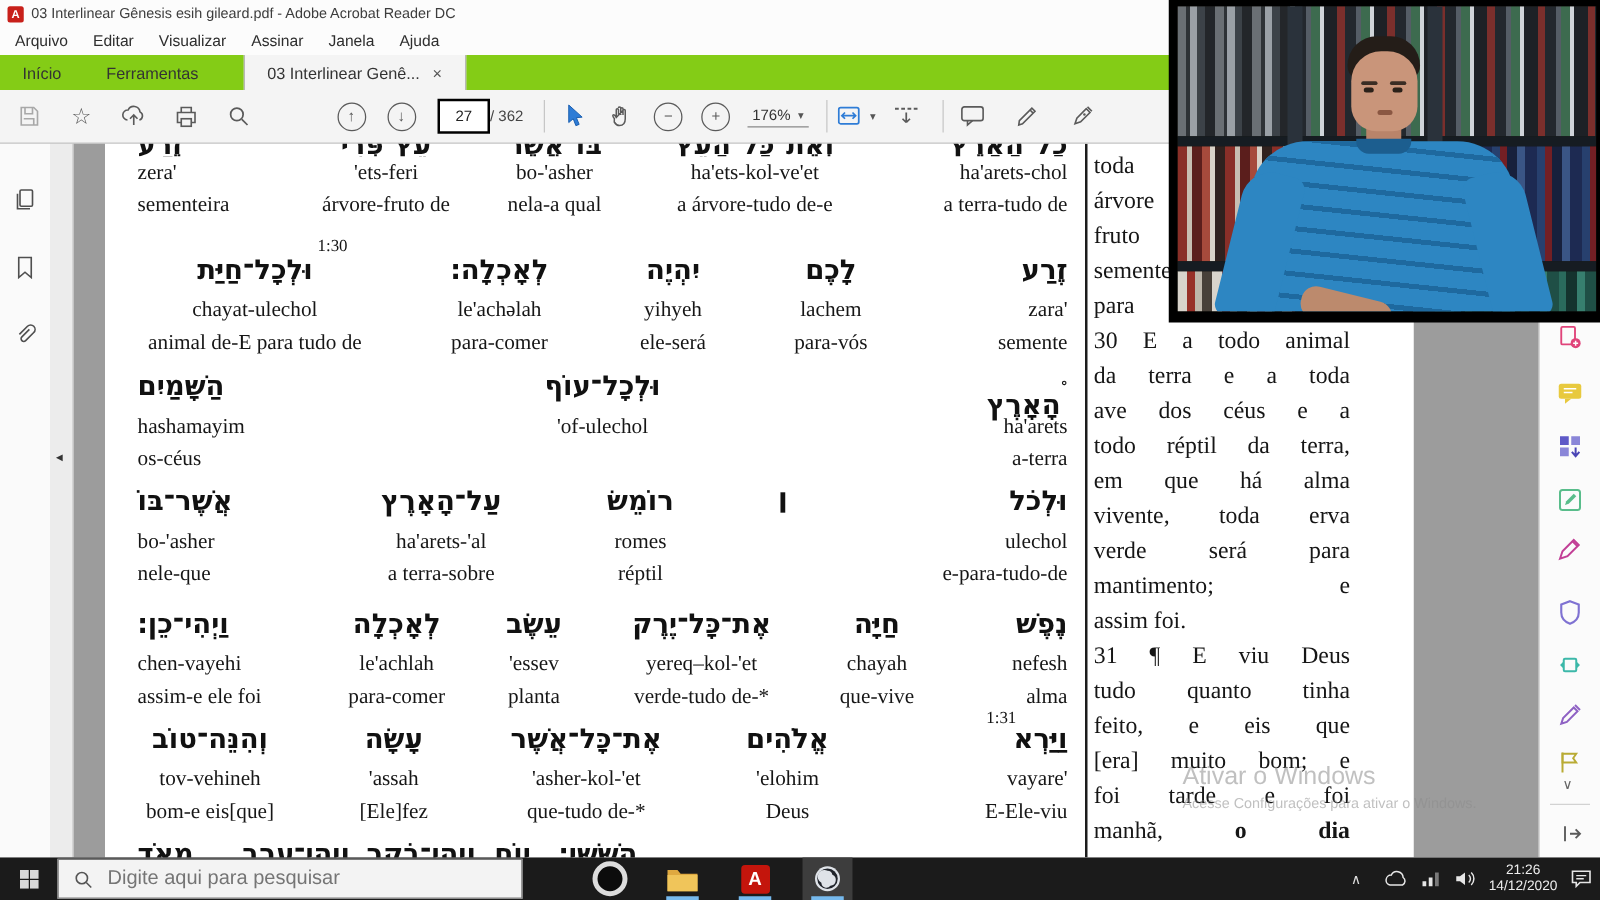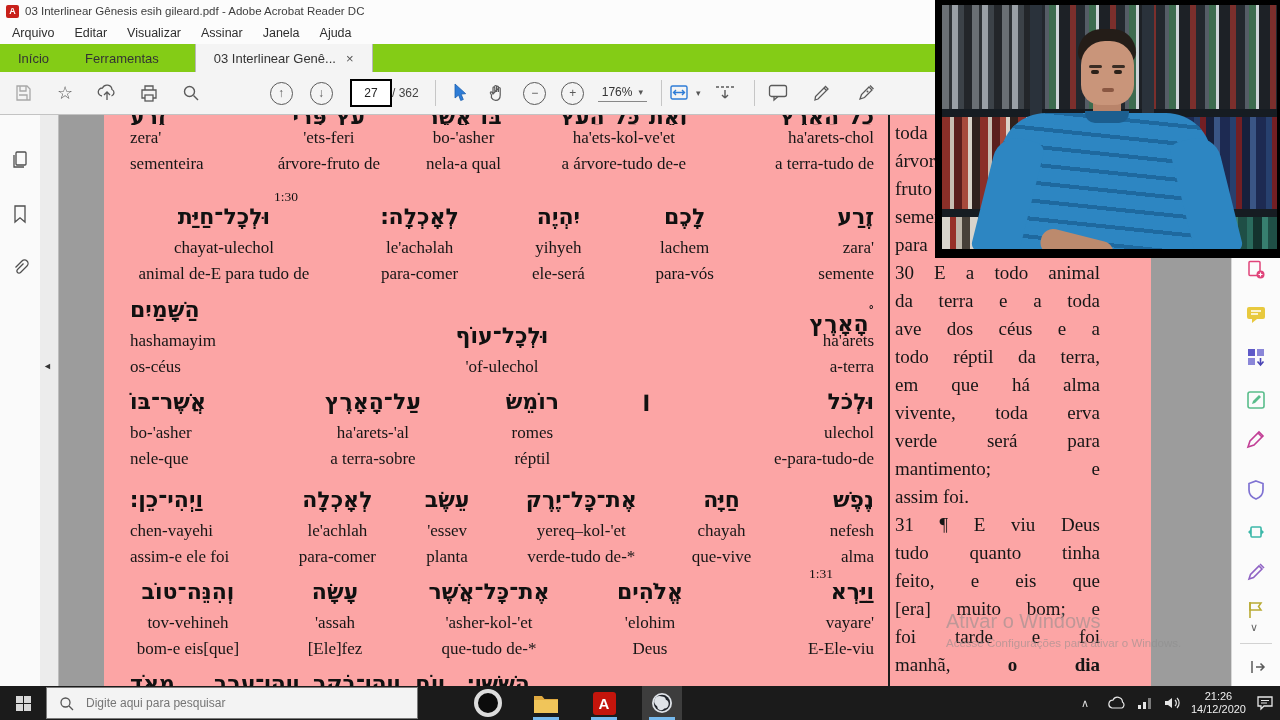--- a/index.html
+++ b/index.html
@@ -29,21 +29,21 @@
   .caret{font-size:9px;color:#555;}
   .star-glyph{font-size:18px;color:#5a5a5a;line-height:1;}
   
   .main{position:absolute;left:0;top:115px;width:1280px;height:571px;background:#9c9c9c;}
   .left-rail{position:absolute;left:0;top:0;width:40px;height:100%;background:#fafafa;}
   .rail-btn{width:40px;height:34px;display:flex;align-items:center;justify-content:center;}
   .rail-btn.b1{margin-top:28px;} .rail-btn{margin-top:20px;}
   .splitter{position:absolute;left:40px;top:0;width:18px;height:100%;background:#ececec;border-right:1px solid #bdbdbd;}
   .collapse-arrow{position:absolute;left:3px;top:246px;font-size:9px;color:#333;}
   
-  .page{position:absolute;left:104px;top:0;width:1047px;height:571px;background:#fca5a5;overflow:hidden;}
+  .page{position:absolute;left:84px;top:0;width:1047px;height:571px;background:#ffffff;overflow:hidden;}
   .interlinear{position:absolute;left:0;top:0;width:784px;height:571px;}
   .vrule{position:absolute;left:784px;top:0;width:1.5px;height:571px;background:#1c1c1c;}
   .irow{position:absolute;left:0;width:784px;display:flex;}
   .cell{flex:1;text-align:center;position:relative;}
   .irow .cell:first-child{text-align:left;padding-left:26px;}
   .irow .cell:last-child{text-align:right;padding-right:14px;}
   .he{height:36px;line-height:36px;font-size:22px;font-weight:bold;font-family:"DejaVu Sans",sans-serif;color:#111;white-space:nowrap;}
   .tr,.pt{height:26px;line-height:26px;font-size:17px;font-family:"Liberation Serif","DejaVu Serif",serif;color:#161616;white-space:nowrap;}
   .r1 .he{height:26px;overflow:hidden;}
   .r1 .he>span{display:inline-block;margin-top:-16px;}
@@ -90,21 +90,21 @@
   .arm.r{left:240px;top:132px;transform:rotate(-14deg);border-radius:10px 24px 8px 8px;}
   .forearm{position:absolute;left:98px;top:230px;width:74px;height:26px;background:#bc8a6d;border-radius:12px;transform:rotate(14deg);z-index:3;}
   
   .watermark{position:absolute;left:946px;top:610px;z-index:40;pointer-events:none;}
   .wm1{font-size:20px;color:rgba(140,140,140,0.55);}
   .wm2{font-size:11.5px;color:rgba(140,140,140,0.55);margin-top:4px;}
   
   .taskbar{position:absolute;left:0;top:686px;width:100%;height:34px;background:#1b1b1b;display:flex;align-items:center;z-index:70;}
   .start-btn{width:46px;height:34px;display:flex;align-items:center;justify-content:center;}
   .search-box{width:372px;height:32px;background:#f3f3f3;border:1px solid #7a7a7a;display:flex;align-items:center;gap:10px;padding-left:12px;box-sizing:border-box;}
-  .search-box input{border:none;background:transparent;outline:none;font-size:12px;color:#444;width:280px;font-family:"Liberation Sans",sans-serif;}
+  .search-box input{border:none;background:transparent;outline:none;font-size:16px;color:#444;width:280px;font-family:"Liberation Sans",sans-serif;}
   .task-icons{display:flex;align-items:center;margin-left:50px;gap:18px;}
   .task-icon{position:relative;width:40px;height:34px;display:flex;align-items:center;justify-content:center;}
   .task-icon.active{background:#3d3d3d;}
   .runline{position:absolute;left:7px;bottom:0;width:26px;height:3px;background:#76b9ed;}
   .acro-badge{width:23px;height:23px;background:#c4150c;border-radius:3px;color:#fff;font-weight:bold;font-size:15px;display:flex;align-items:center;justify-content:center;}
   .circle-app{width:20px;height:20px;border-radius:50%;background:#0c0c0c;border:4px solid #ddd;}
   .tray{position:absolute;right:6px;top:0;height:34px;display:flex;align-items:center;gap:10px;}
   .tray-chevron{color:#ddd;font-size:11px;margin-right:8px;}
   .clock{color:#eee;font-size:11px;text-align:center;line-height:13px;}
   
@@ -326,21 +326,21 @@
               <div class="tr">lachem</div>
               <div class="pt">para-vós</div>
             </div>
           <div class="cell">
               <div class="he"><span>זֶרַע</span></div>
               <div class="tr">zara'</div>
               <div class="pt">semente</div>
             </div>
         </div>
 
-        <div class="irow" style="top:177px;align-items:flex-end;">
+        <div class="irow" style="top:177px;">
           <div class="cell">
               <div class="he"><span>הַשָּׁמַיִם</span></div>
               <div class="tr">hashamayim</div>
               <div class="pt">os-céus</div>
             </div>
           <div class="cell f14">
               <div class="he"><span>וּלְכָל־עוֹף</span></div>
               <div class="tr">'of-ulechol</div>
             </div>
           <div class="cell">

